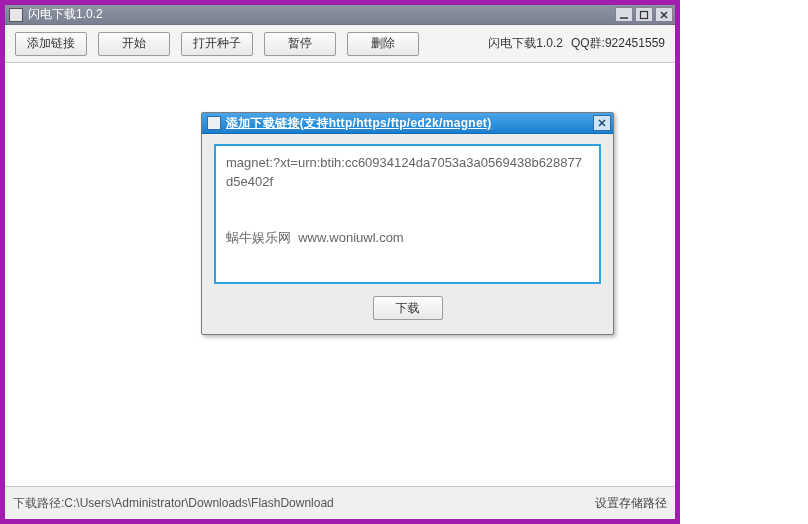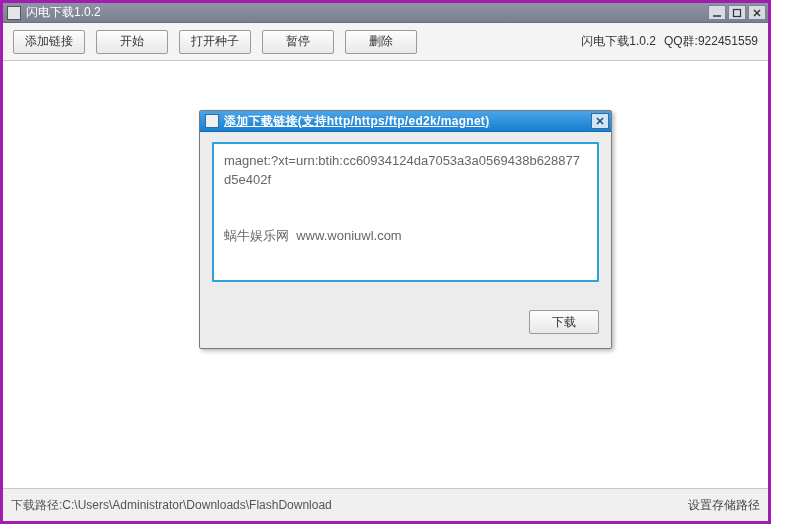--- a/index.html
+++ b/index.html
@@ -10,23 +10,23 @@
     color: #333;
     background: #fff;
     width: 808px;
     height: 524px;
     overflow: hidden;
     position: relative;
   }
 
   
   .window {
-    width: 771px;
+    width: 680px;
     height: 524px;
-    border: 3px solid #a21caf;
+    border: 5px solid #a21caf;
     background: #0ea5e9;
     display: flex;
     flex-direction: column;
   }
 
   
   .titlebar {
     height: 20px;
     background: linear-gradient(#8f94a3, #7a8091);
     color: #fff;
@@ -164,22 +164,22 @@
     font-size: 13px;
     color: #666;
     line-height: 1.45;
     resize: none;
     outline: none;
     white-space: pre-wrap;
     word-break: break-all;
   }
   .dialog-actions {
     display: flex;
-    justify-content: flex-end;
-    margin-top: 25px;
+    justify-content: center;
+    margin-top: 9px;
   }
   .download-btn {
     min-width: 70px;
     height: 24px;
     background: linear-gradient(#fdfdfd, #e8e8e8);
     border: 1px solid #9b9b9b;
     border-radius: 2px;
     font-size: 12px;
     color: #333;
     cursor: pointer;

